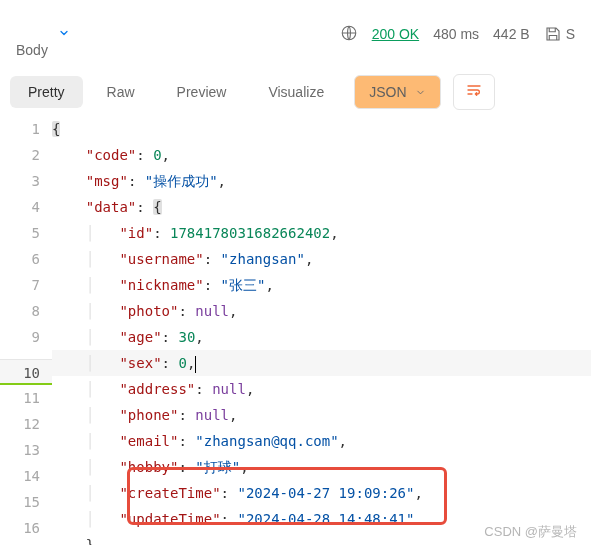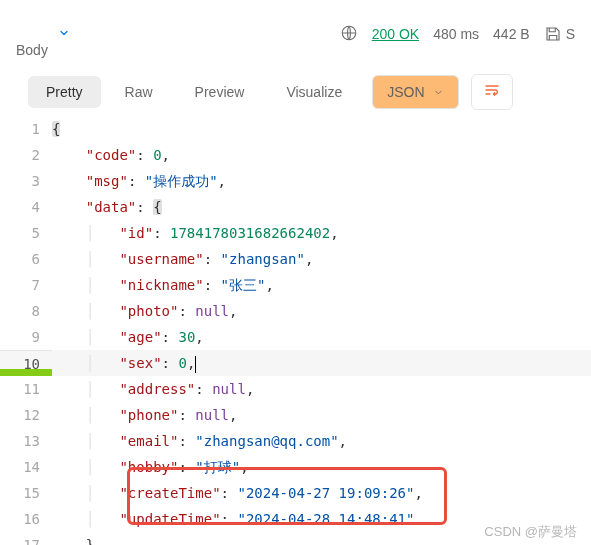--- a/index.html
+++ b/index.html
@@ -5,21 +5,21 @@
     * { margin: 0; padding: 0; box-sizing: border-box; }
     body { font-family: -apple-system, BlinkMacSystemFont, "Segoe UI", Arial, sans-serif; background: #fff; width: 591px; height: 545px; overflow: hidden; position: relative; }
     .top-bar { display: flex; align-items: center; justify-content: space-between; padding: 10px 16px; }
     .top-left { display: flex; align-items: center; gap: 10px; }
     .body-label { color: #6b6b6b; font-size: 14px; margin-top: 32px; }
     .chevron-down { color: #097bed; font-size: 12px; }
     .top-right { display: flex; align-items: center; gap: 14px; color: #6b6b6b; font-size: 14px; }
     .globe-icon { color: #6b6b6b; }
     .status-200 { color: #0a9d5d; text-decoration: underline; }
     .meta-val { color: #6b6b6b; }
-    .tabs-row { display: flex; align-items: center; padding: 6px 28px; gap: 6px; }
+    .tabs-row { display: flex; align-items: center; padding: 6px 10px; gap: 6px; }
     .tab { padding: 8px 18px; color: #6b6b6b; font-size: 14px; border-radius: 6px; background: transparent; border: none; cursor: pointer; }
     .tab.active { background: #ededed; color: #303030; }
     .json-select { background: #fdba74; border: 1px solid #e4e4e4; border-radius: 6px; padding: 8px 14px; display: flex; align-items: center; gap: 8px; color: #606060; font-size: 14px; margin-left: 6px; }
     .filter-btn { background: #fff; border: 1px solid #e4e4e4; border-radius: 6px; padding: 8px 12px; color: #f26b3a; margin-left: 6px; }
     .code-area { display: flex; font-family: Consolas, Monaco, monospace; font-size: 14px; line-height: 26px; position: relative; }
     .gutter { width: 52px; text-align: right; color: #a8a8a8; padding: 0 12px 0 0; user-select: none; background: #fff; }
     .gutter div { height: 26px; }
     .code { flex: 1; position: relative; }
     .code-line { height: 26px; white-space: pre; position: relative; }
     .key { color: #a31515; }
@@ -88,21 +88,21 @@
   <div class="gutter">
     <div>1</div>
     <div>2</div>
     <div>3</div>
     <div>4</div>
     <div>5</div>
     <div>6</div>
     <div>7</div>
     <div>8</div>
     <div>9</div>
-    <div style="background:#f6f6f6;color:#505050;border-top:1px solid #e6e6e6;border-bottom:7px solid #84cc16;margin:0 -12px 0 0;padding-right:12px;"><span>10</span></div>
+    <div style="background:#f6f6f6;color:#505050;border-top:1px solid #e6e6e6;border-bottom:2px solid #84cc16;margin:9px -12px 0 0;padding-right:12px;"><span>10</span></div>
     <div>11</div>
     <div>12</div>
     <div>13</div>
     <div>14</div>
     <div>15</div>
     <div>16</div>
     <div>17</div>
     <div>18</div>
   </div>
   <div class="code">

